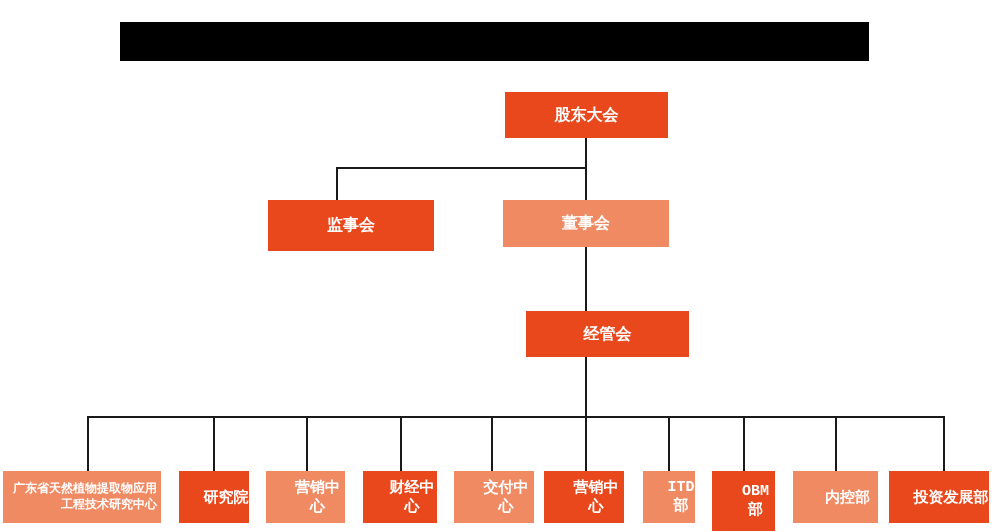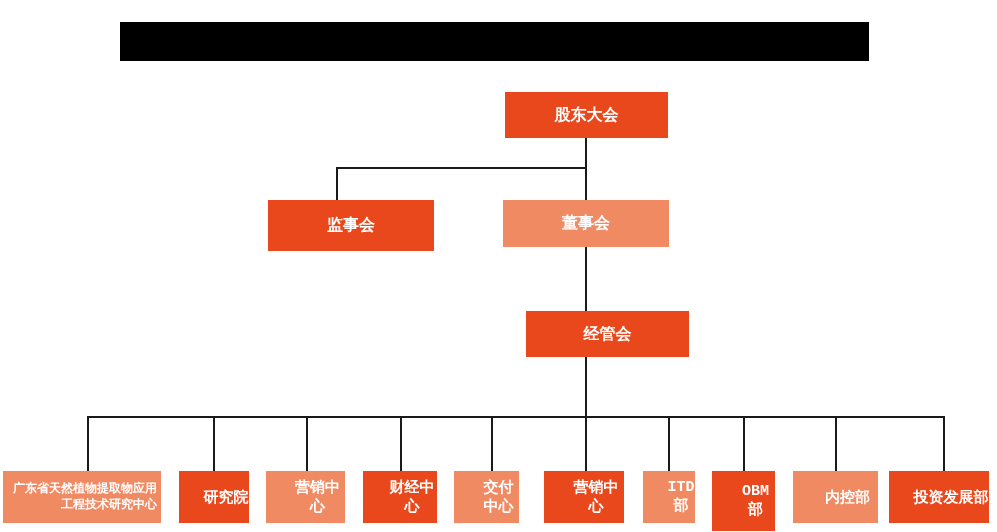--- a/index.html
+++ b/index.html
@@ -53,19 +53,19 @@
 
   <div class="node lvl" style="left: 268px; top: 200px; width: 166px; height: 51px; background: rgb(232, 72, 28);">监事会</div>
   <div class="node lvl" style="left: 503px; top: 200px; width: 166px; height: 47px; background: rgb(240, 138, 99);">董事会</div>
 
   <div class="node lvl" style="left: 505px; top: 311px; width: 163px; height: 46px; background: rgb(232, 72, 28); margin-left: 21px;">经管会</div>
 
   <div class="node leaf small" style="left: 3px; top: 471px; width: 158px; height: 52px; background: rgb(240, 138, 99);">广东省天然植物提取物应用工程技术研究中心</div>
   <div class="node leaf" style="left: 179px; top: 471px; width: 70px; height: 52px; background: rgb(232, 72, 28);">研究院</div>
   <div class="node leaf" style="left: 266px; top: 471px; width: 79px; height: 52px; background: rgb(240, 138, 99);">营销中心</div>
   <div class="node leaf" style="left: 363px; top: 471px; width: 74px; height: 52px; background: rgb(232, 72, 28);">财经中心</div>
-  <div class="node leaf" style="left: 454px; top: 471px; width: 65px; height: 52px; background: rgb(240, 138, 99);">交付中心</div>
+  <div class="node leaf" style="left: 454px; top: 471px; width: 80px; height: 52px; background: rgb(240, 138, 99);">交付中心</div>
   <div class="node leaf" style="left: 544px; top: 471px; width: 80px; height: 52px; background: rgb(232, 72, 28);">营销中心</div>
   <div class="node leaf" style="left: 643px; top: 471px; width: 52px; height: 52px; background: rgb(240, 138, 99);">ITD部</div>
   <div class="node leaf" style="left: 712px; top: 471px; width: 63px; height: 60px; background: rgb(232, 72, 28);">OBM部</div>
   <div class="node leaf" style="left: 793px; top: 471px; width: 85px; height: 52px; background: rgb(240, 138, 99);">内控部</div>
   <div class="node leaf" style="left: 889px; top: 471px; width: 100px; height: 52px; background: rgb(232, 72, 28);">投资发展部</div>
 </div>
 
 </body></html>

